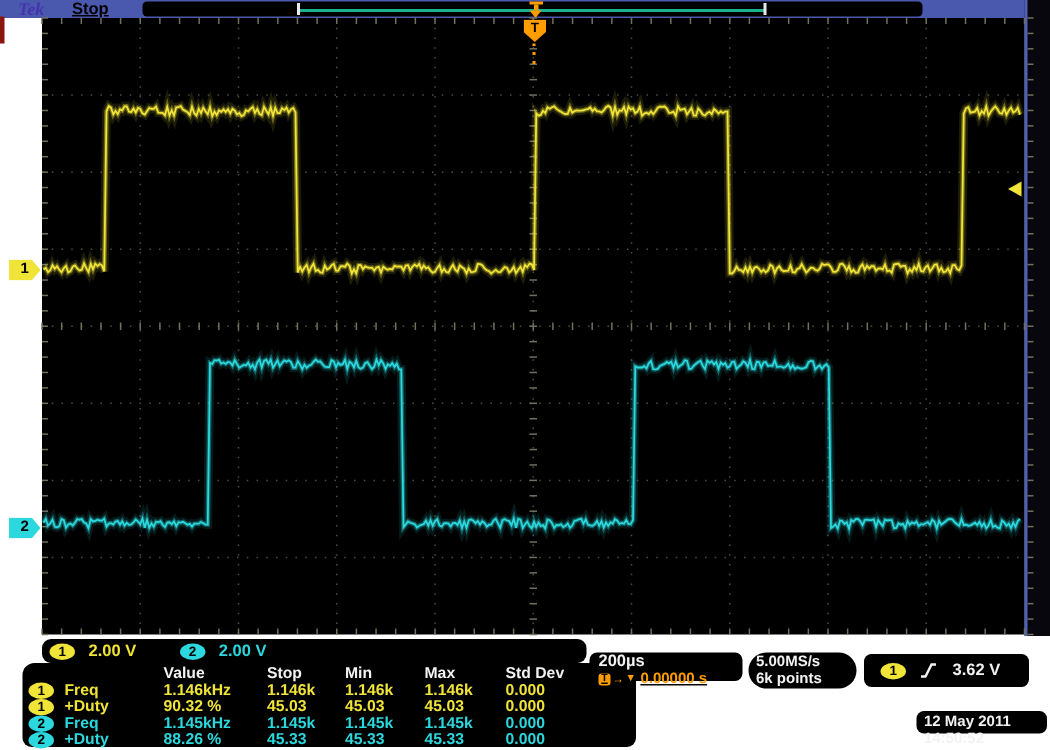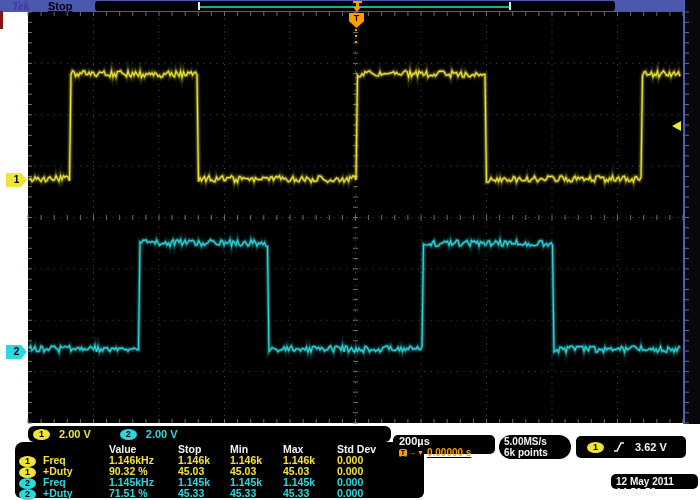--- a/index.html
+++ b/index.html
@@ -427,21 +427,21 @@
     <span><span class="badge bC">2</span></span>
     <span class="tC">Freq</span>
     <span class="tC">1.145kHz</span>
     <span class="tC">1.145k</span>
     <span class="tC">1.145k</span>
     <span class="tC">1.145k</span>
     <span class="tC">0.000</span>
 
     <span><span class="badge bC">2</span></span>
     <span class="tC">+Duty</span>
-    <span class="tC">71.51 %</span>
+    <span class="tC">88.26 %</span>
     <span class="tC">45.33</span>
     <span class="tC">45.33</span>
     <span class="tC">45.33</span>
     <span class="tC">0.000</span>
   </div>
 
   <div class="abs blackbox tbbox">
     <div class="tbline1">200µs</div>
     <div class="tbline2">
       <span class="ticon">T</span>

